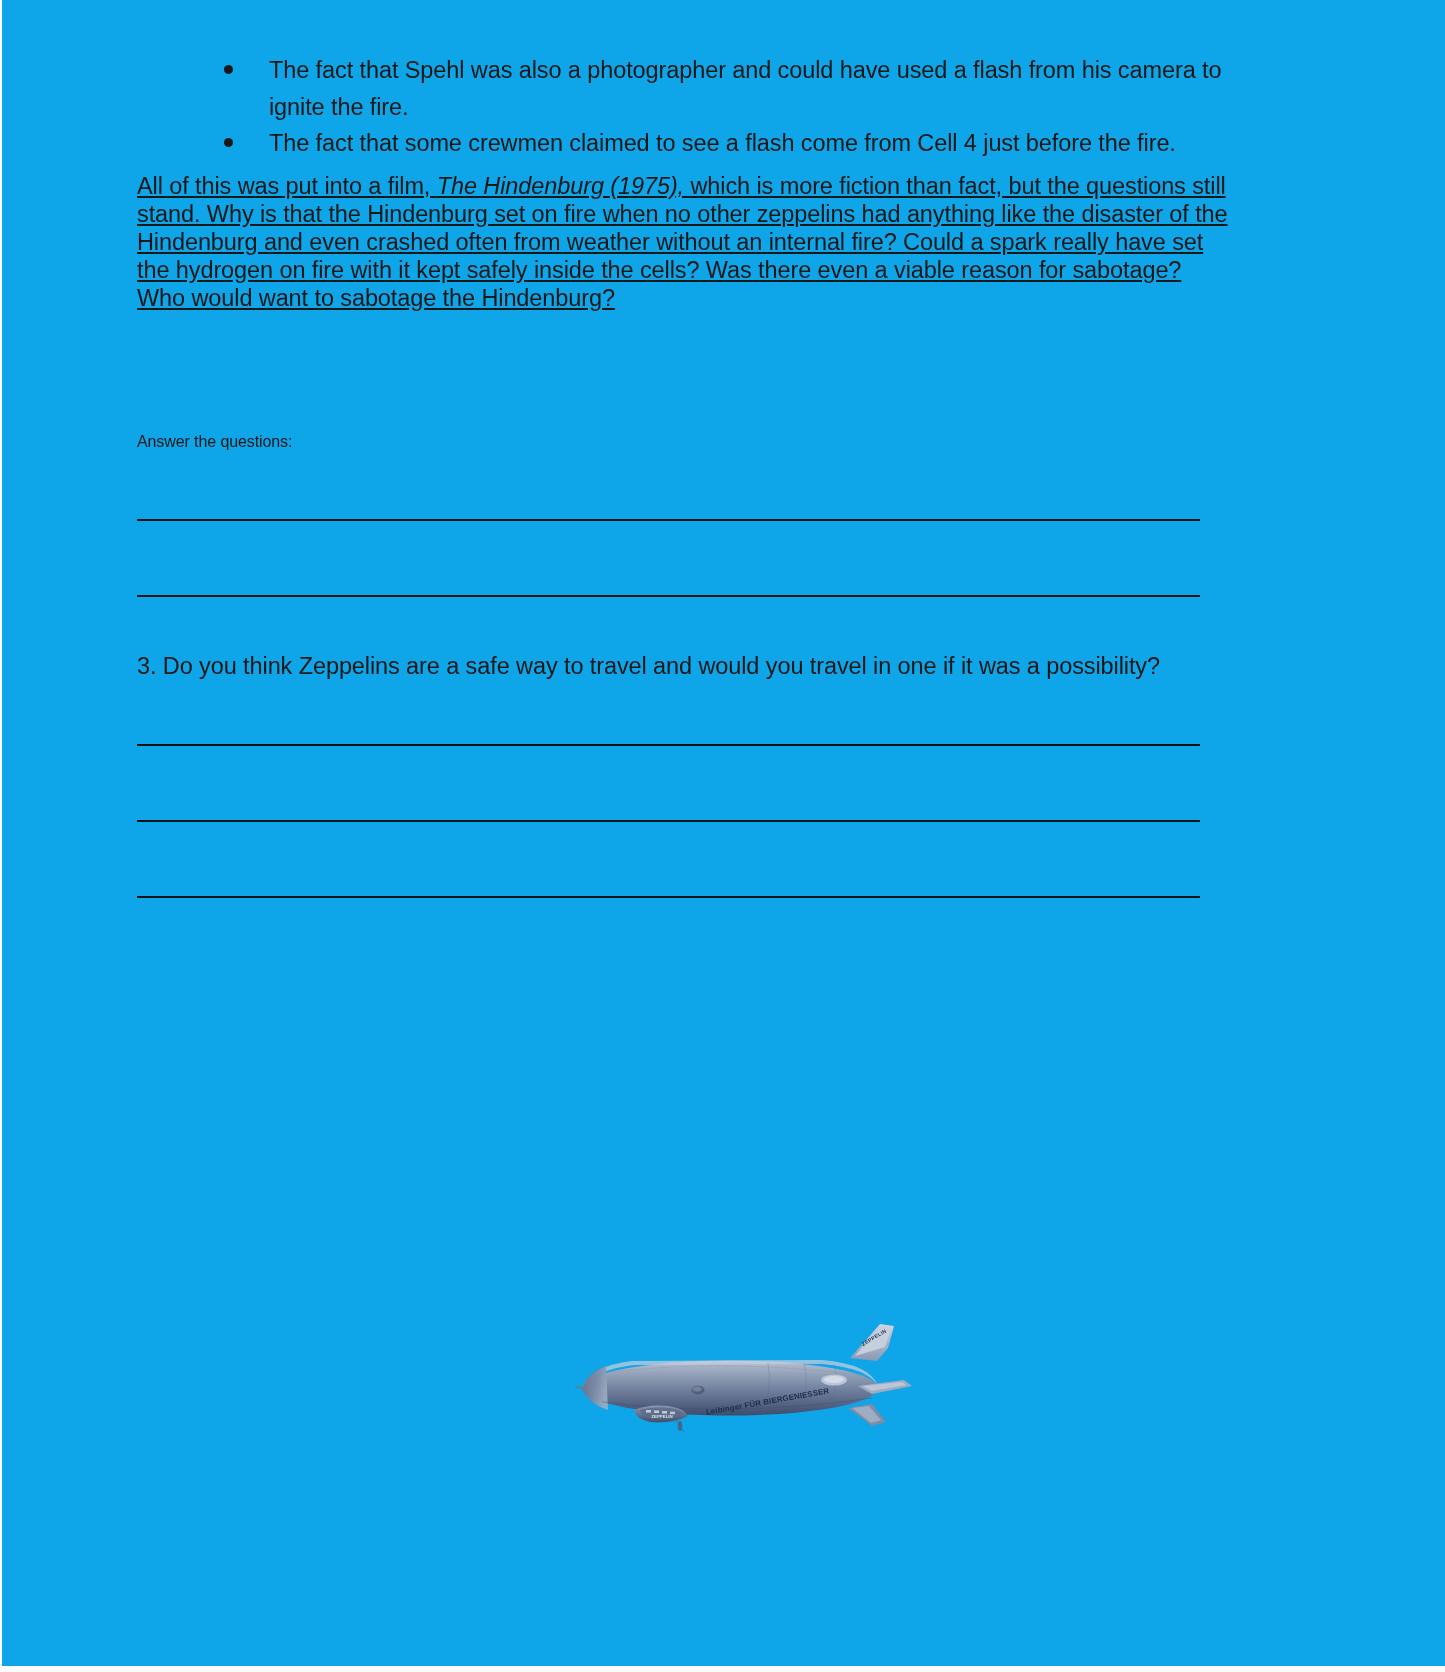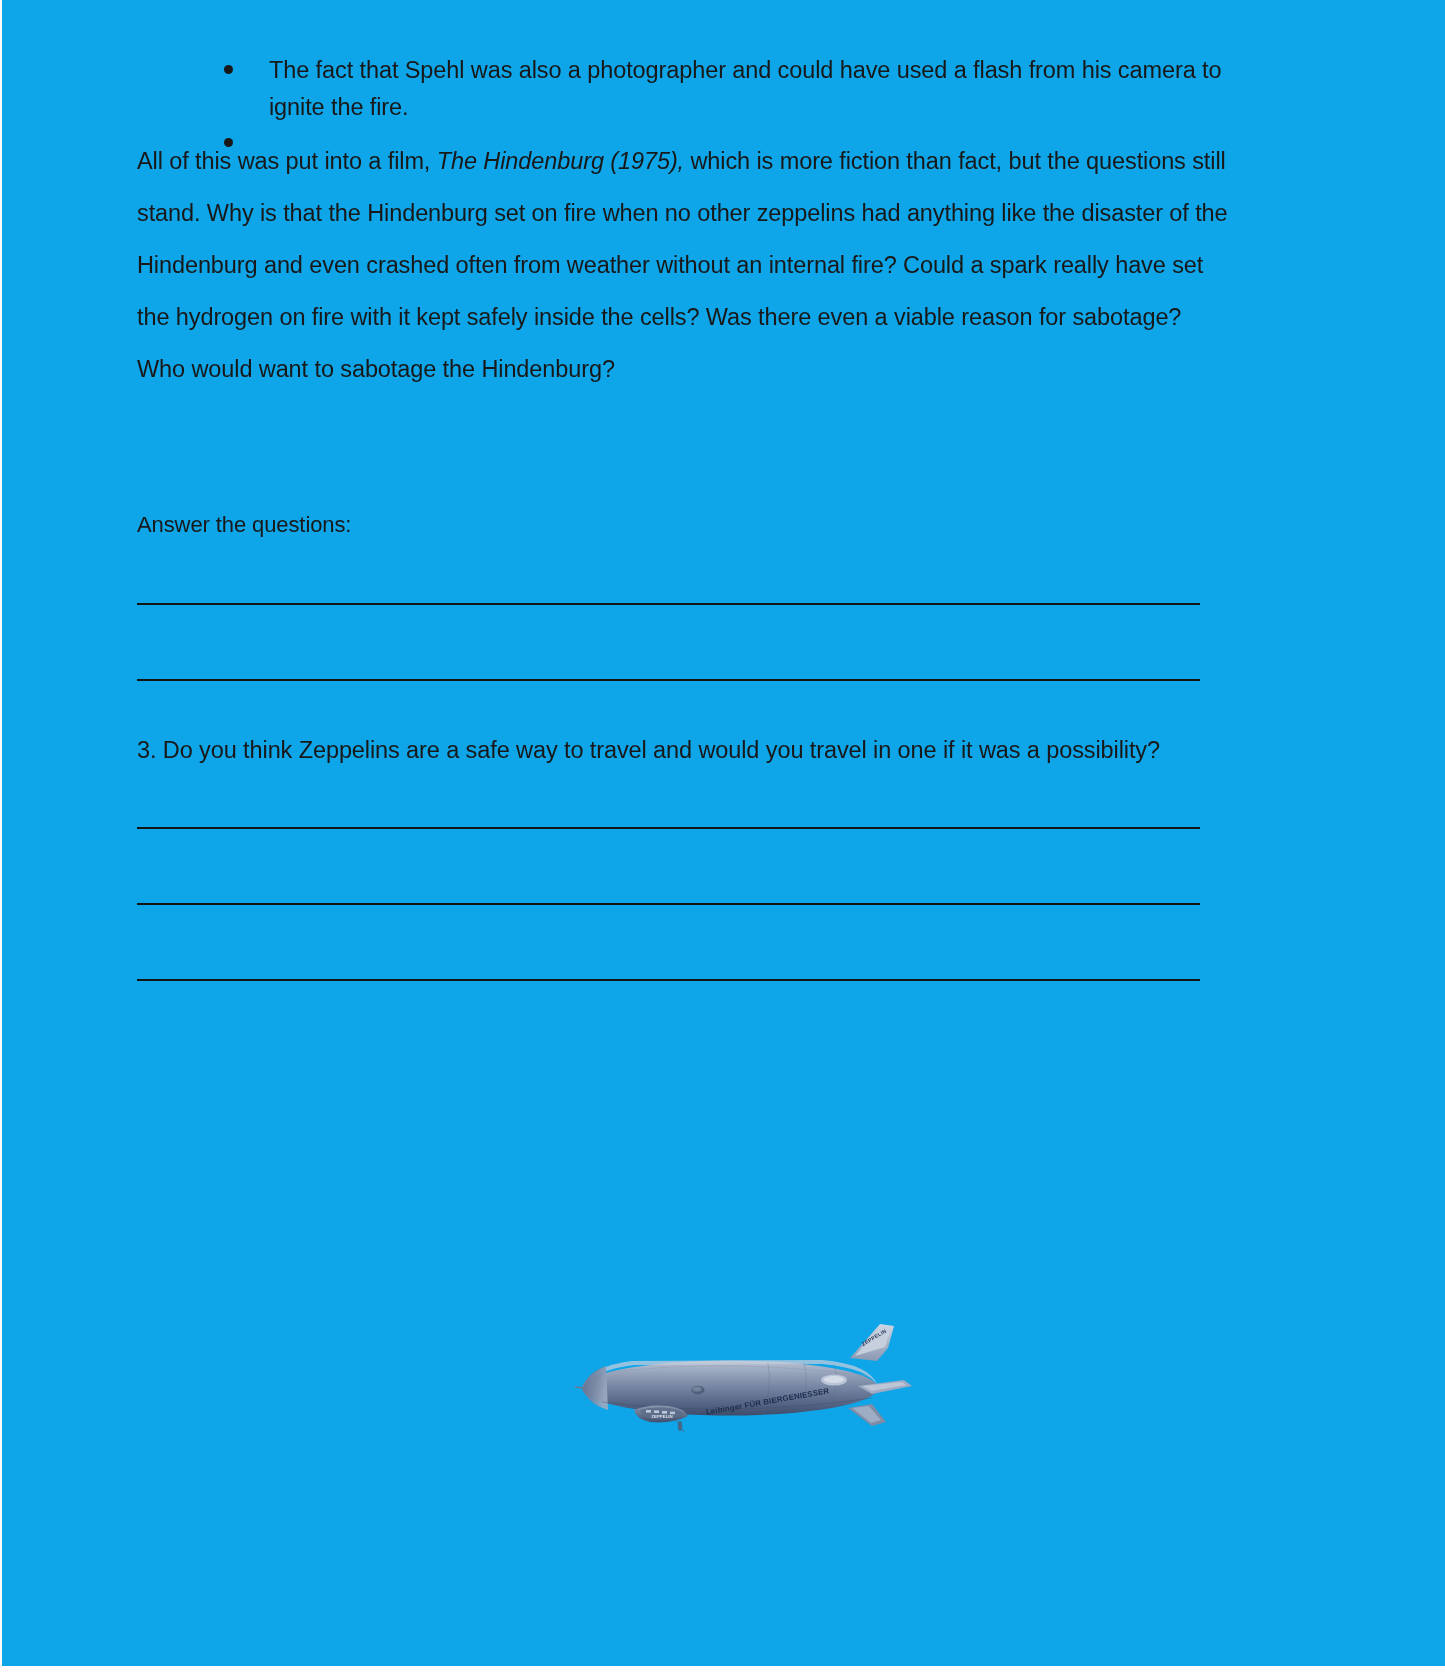--- a/index.html
+++ b/index.html
@@ -69,34 +69,35 @@
     background: #181818;
   }
   .bullets .bullet-item:first-child { padding-top: 52px; }
   .bullets .bullet-item:first-child .dot { top: 65px; }
 
   
   .body-paragraph {
     margin: 0;
     padding-top: 10px;
     font-size: 23.5px;
-    line-height: 52px;
+    line-height: 28px;
     letter-spacing: -0.1px;
     color: #181818;
     text-align: left;
+    text-decoration: underline;
   }
   .body-paragraph .film-title {
     font-style: italic;
   }
 
   
   .answer-prompt {
     margin: 0;
     padding-top: 112px;
-    font-size: 22px;
+    font-size: 16px;
     line-height: 36.5px;
     letter-spacing: -0.1px;
     color: #181818;
   }
 
   
   .question-block { margin: 0; }
   .question-text {
     margin: 0;
     font-size: 23.5px;
@@ -135,20 +136,21 @@
 
   <div class="content">
 
     <ul class="bullets">
       <li class="bullet-item">
         <span class="dot"></span>
         <span>The fact that Spehl was also a photographer and could have used a flash from his camera to ignite the fire.</span>
       </li>
       <li class="bullet-item">
         <span class="dot"></span>
+        <span>The fact that some crewmen claimed to see a flash come from Cell 4 just before the fire.</span>
       </li>
     </ul>
 
     <p class="body-paragraph"><span>All of this was put into a film, </span><span class="film-title">The Hindenburg (1975),</span><span> which is more fiction than fact, but the questions still stand. Why is that the Hindenburg set on fire when no other zeppelins had anything like the disaster of the Hindenburg and even crashed often from weather without an internal fire? Could a spark really have set the hydrogen on fire with it kept safely inside the cells? Was there even a viable reason for sabotage? Who would want to sabotage the Hindenburg?</span></p>
 
     <p class="answer-prompt">Answer the questions:</p>
 
 
     <div class="question-block">
       <div class="line-gap-1"></div>

